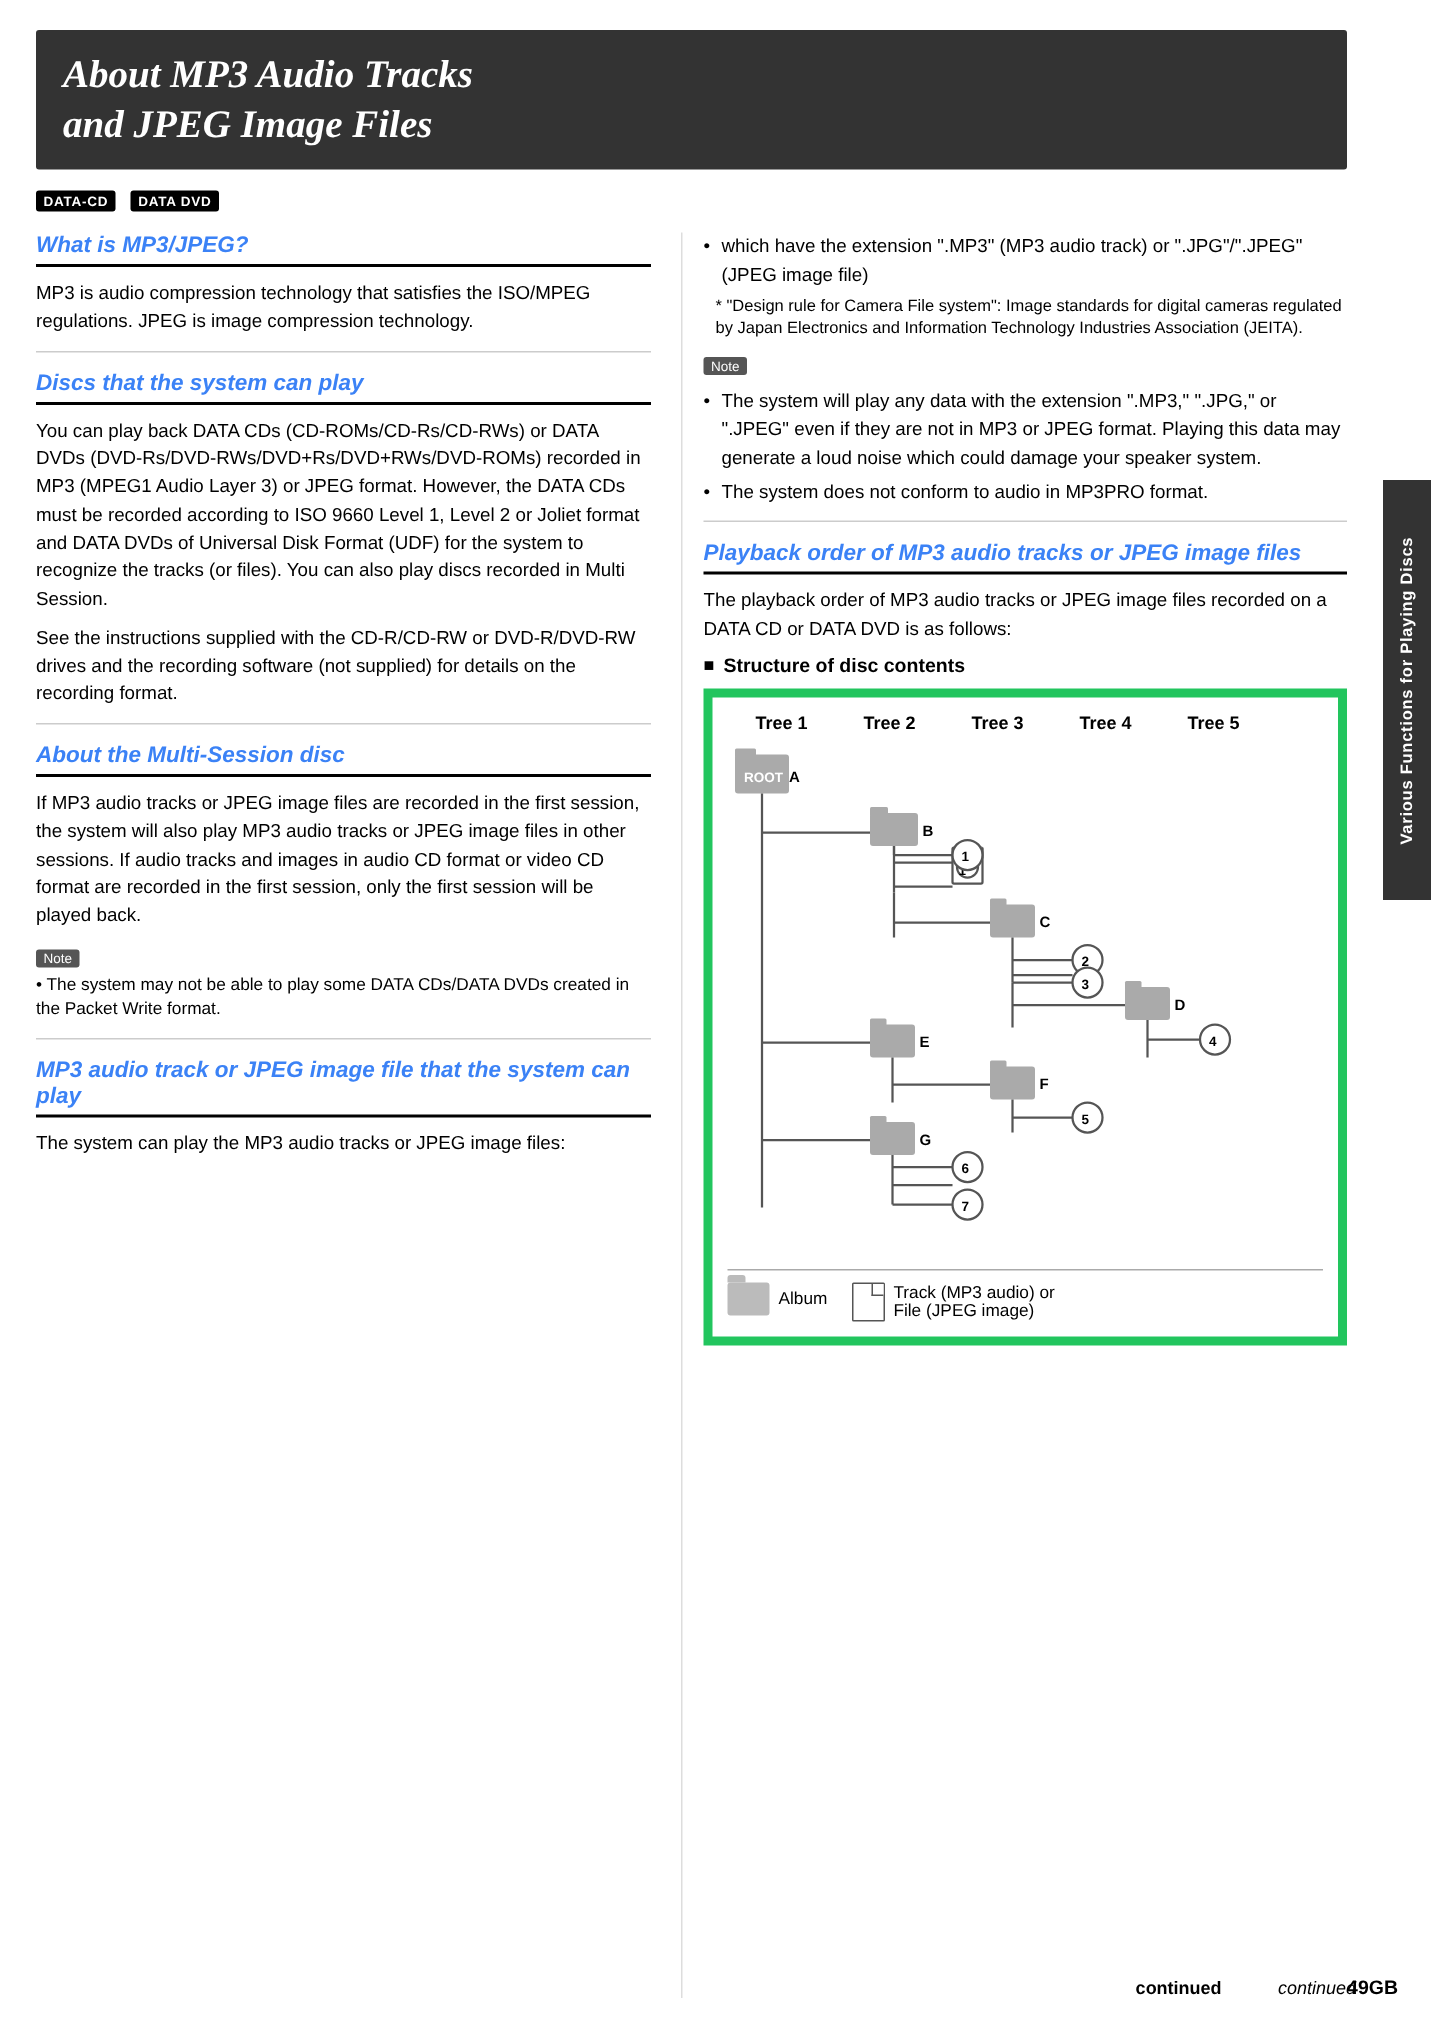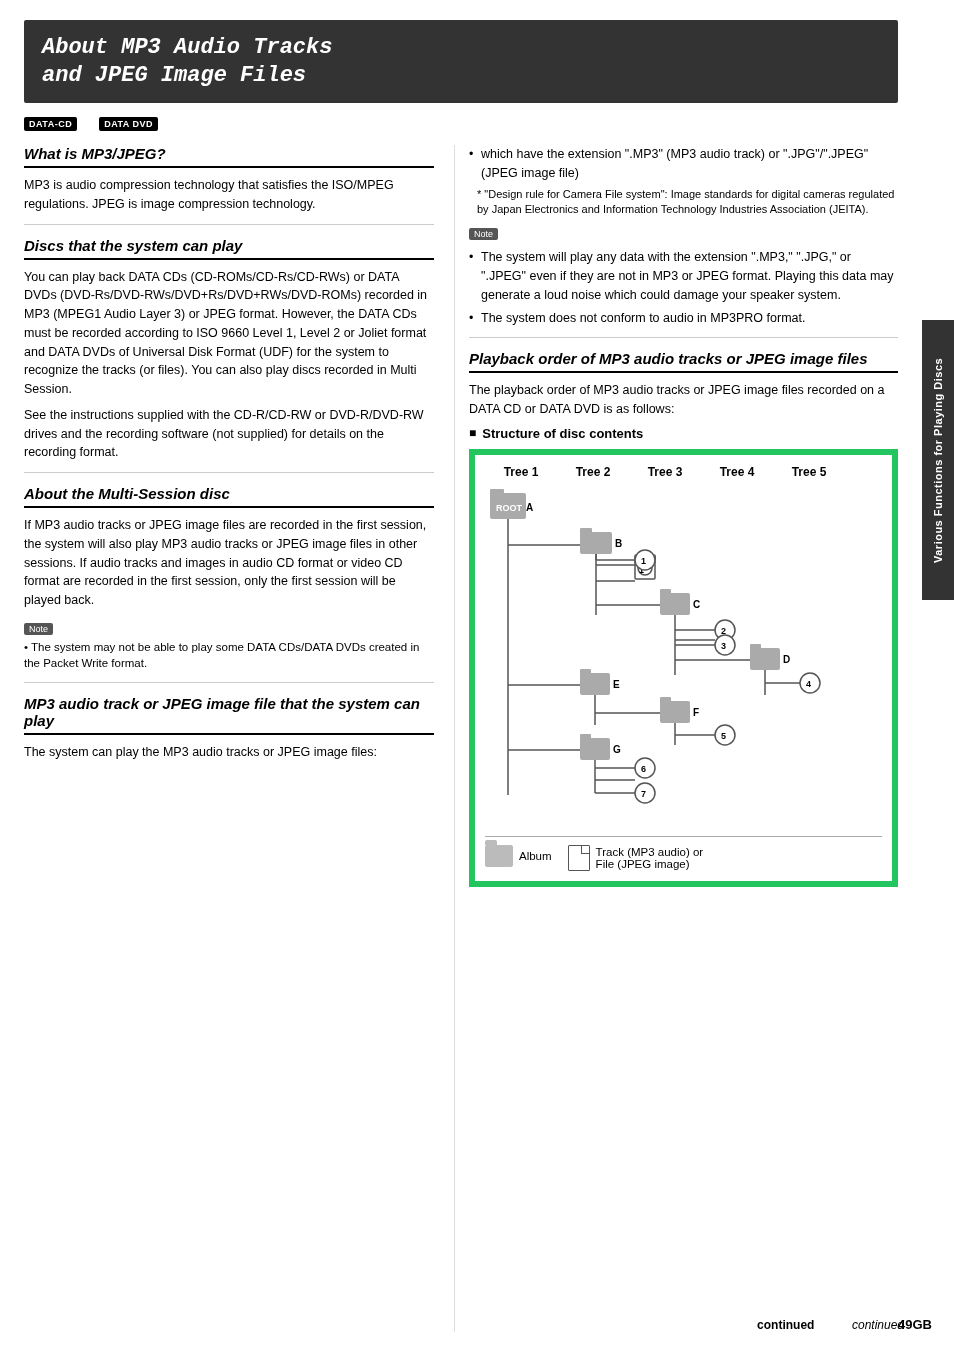--- a/index.html
+++ b/index.html
@@ -51,31 +51,31 @@
 
     
     .title-box {
       background: #333;
       color: #fff;
       padding: 14px 18px;
       margin-bottom: 14px;
       border-radius: 2px;
     }
     .title-box h1 {
-      font-size: 22px;
+      font-size: 26px;
       font-weight: 900;
       font-style: italic;
       line-height: 1.25;
-      font-family: Liberation Mono, monospace;
+      font-family: Liberation Serif, serif;
     }
 
     
     .badge-row {
       display: flex;
-      gap: 22px;
+      gap: 10px;
       margin-bottom: 14px;
     }
     .badge {
       background: #000;
       color: #fff;
       font-size: 9px;
       font-weight: bold;
       padding: 2px 5px;
       border-radius: 2px;
       letter-spacing: 0.5px;
@@ -99,21 +99,21 @@
       padding-left: 14px;
       border-left: 1px solid #ddd;
     }
 
     
     .section-heading {
       font-size: 15px;
       font-weight: 900;
       font-style: italic;
       font-family: Arial Black, Arial, sans-serif;
-      color: #000000;
+      color: #3b82f6;
       border-bottom: 2px solid #000;
       padding-bottom: 4px;
       margin-bottom: 8px;
       margin-top: 12px;
     }
 
     .section-heading:first-child {
       margin-top: 0;
     }
 

